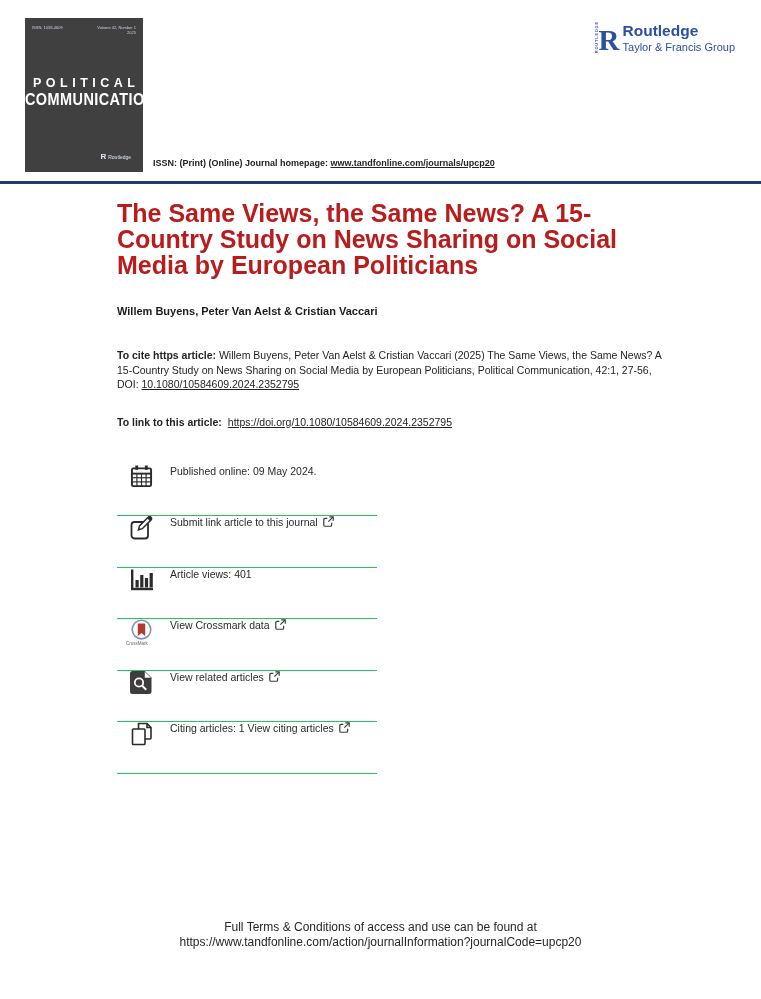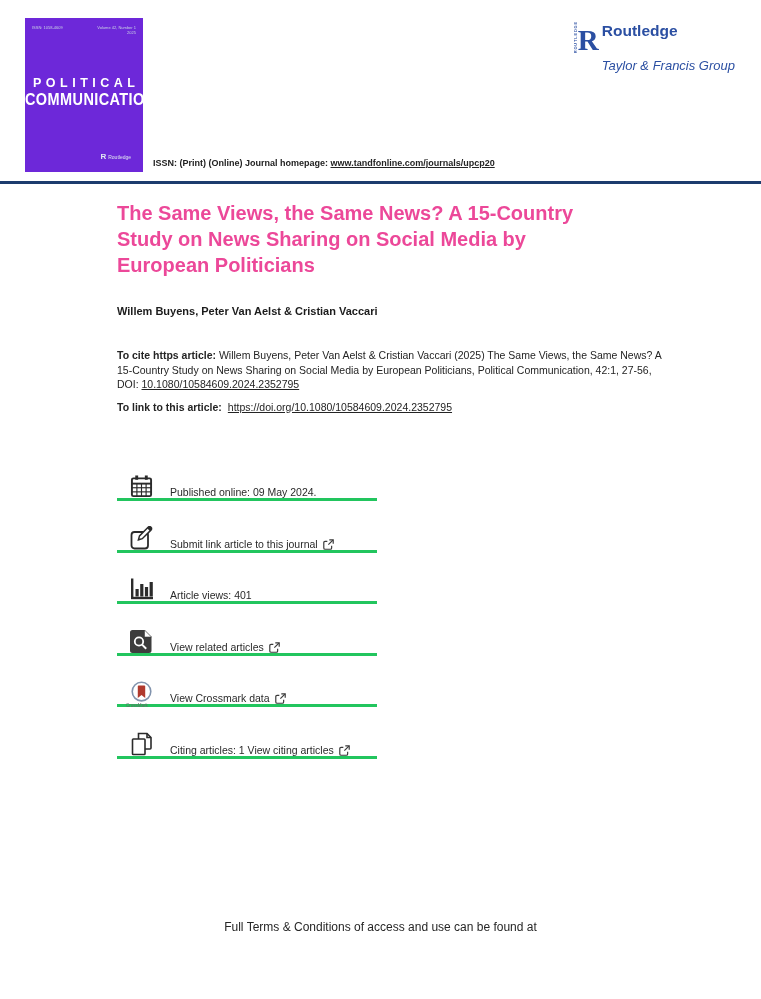--- a/index.html
+++ b/index.html
@@ -6,21 +6,21 @@
   html,body { background:#fff; }
   .page {
     position:relative; width:761px; height:999px; margin:0 auto;
     background:#fff; font-family:"Liberation Sans", sans-serif; color:#1f1f1f;
     overflow:hidden;
   }
 
   
   .cover {
     position:absolute; left:25px; top:18px; width:118px; height:154px;
-    background:#6d28d9; color:#fff;
+    background:#404040; color:#fff;
   }
   .cover-top { display:flex; justify-content:space-between; padding:7px 7px 0 7px;
     font-size:4px; line-height:5px; color:#c9d2e4; }
   .cover-top-right { text-align:right; }
   .cover-title { position:absolute; left:0; right:0; top:58px; text-align:center; }
   .cover-title-line1 { font-size:12.5px; font-weight:700; letter-spacing:4.5px; text-indent:4.5px; }
   .cover-title-line2 { font-size:14.5px; font-weight:700; letter-spacing:0.4px; margin-top:1px;
     transform:scaleY(1.15); }
   .cover-logo { position:absolute; right:12px; bottom:11px; font-size:5px; color:#dfe5f0;
     display:flex; align-items:center; gap:2px; }
@@ -28,41 +28,41 @@
 
   .journal-title { position:absolute; left:155px; top:48px; font-size:17.5px; font-weight:700; color:#181818; }
 
   .publisher-logo { position:absolute; right:26px; top:20px; display:flex; align-items:flex-start; gap:3px; color:#2b4fa2; }
   .r-mark { display:flex; align-items:flex-end; }
   .r-vertical { writing-mode:vertical-rl; transform:rotate(180deg); font-size:4px;
     letter-spacing:0.8px; font-weight:700; line-height:4px; padding-bottom:1px; }
   .r-big { font-size:29px; font-weight:700; line-height:26px; font-family:"Liberation Serif", serif; }
   .pub-text { margin-top:3px; }
   .pub-name { font-size:15.5px; font-weight:600; line-height:16px; }
-  .pub-tagline { font-size:13px; margin-top:19px;font-style:italic; }
+  .pub-tagline { font-size:11px; margin-top:2px; }
 
   .issn-line { position:absolute; left:153px; top:158px; font-size:9px; font-weight:600; color:#222; }
   .issn-line .link { text-decoration:underline; }
 
   .top-rule { position:absolute; left:0; top:181px; width:761px; height:3px; background:#1d3c6e; }
 
   
   .main { position:absolute; left:117px; top:200px; width:570px; }
-  .article-title { width:505px; font-size:20px; line-height:26px; font-weight:700; color:#ec4899; }
+  .article-title { width:505px; font-size:25px; line-height:26px; font-weight:700; color:#b91c1c; }
   .authors { margin-top:27px; font-size:11px; font-weight:700; color:#1b1b1b; }
   .cite-block { margin-top:31px; width:552px; font-size:10.5px; line-height:14.5px; color:#242424; }
   .bold-label { font-weight:700; }
   .link { text-decoration:underline; color:#242424; cursor:pointer; }
-  .link-line { margin-top:9px; font-size:10.5px; color:#242424; }
+  .link-line { margin-top:24px; font-size:10.5px; color:#242424; }
   .link-line .link { margin-left:6px; }
 
   
   .actions { margin-top:37px; width:260px; }
-  .action-row { position:relative; height:51.5px; display:flex; align-items:flex-end;
-    border-bottom:3px solid #22c55e; padding-left:13px; }
+  .action-row { position:relative; height:51.5px; display:flex; align-items:flex-start;
+    border-bottom:1px solid #22c55e; padding-left:13px; }
   .action-icon { width:27px; display:flex; justify-content:flex-start; flex:none; }
   .action-text { margin-left:13px; font-size:10.5px; color:#2a2a2a; }
   .ext-icon { margin-left:5px; display:inline-flex; }
   .crossmark-wrap { position:relative; width:27px; flex:none; }
   .crossmark-caption { position:absolute; left:-4px; top:22px; font-size:4.5px; color:#666; white-space:nowrap; }
 
   
   .footer { position:absolute; left:0; right:0; top:920px; text-align:center;
     font-size:12px; line-height:14.5px; color:#262626; }
 </style>
@@ -163,39 +163,20 @@
             <rect x="5.5" y="12" width="3.2" height="7.5" fill="#2b2b2b"></rect>
             <rect x="10.2" y="7" width="3.2" height="12.5" fill="#2b2b2b"></rect>
             <rect x="14.9" y="10" width="3.2" height="9.5" fill="#2b2b2b"></rect>
             <rect x="19.6" y="5" width="3.2" height="14.5" fill="#2b2b2b"></rect>
           </svg>
         </span>
         <span class="action-text">Article views: 401</span>
       </div>
 
       <div class="action-row">
-        <span class="action-icon">
-          <svg width="22" height="23" viewBox="0 0 22 23">
-            <path d="M2.5 0h12l7 7v13.5a2.5 2.5 0 0 1-2.5 2.5H2.5A2.5 2.5 0 0 1 0 20.5v-18A2.5 2.5 0 0 1 2.5 0z" fill="#3d3d3d"></path>
-            <path d="M14.5 0v7h7z" fill="#fff" stroke="#3d3d3d" stroke-width="0.6"></path>
-            <circle cx="9" cy="11.5" r="4.2" fill="none" stroke="#fff" stroke-width="1.8"></circle>
-            <line x1="12.1" y1="14.6" x2="16.2" y2="18.7" stroke="#fff" stroke-width="2"></line>
-          </svg>
-        </span>
-        <span class="action-text">View related articles</span>
-        <span class="ext-icon">
-          <svg width="11" height="11" viewBox="0 0 14 14">
-            <path d="M5.5 3H2.6A1.6 1.6 0 0 0 1 4.6v6.8A1.6 1.6 0 0 0 2.6 13h6.8A1.6 1.6 0 0 0 11 11.4V8.5" fill="none" stroke="#3a3a3a" stroke-width="1.5"></path>
-            <path d="M8 1h5v5" fill="none" stroke="#3a3a3a" stroke-width="1.5"></path>
-            <path d="M12.6 1.4L6.8 7.2" stroke="#3a3a3a" stroke-width="1.5"></path>
-          </svg>
-        </span>
-      </div>
-
-      <div class="action-row">
         <span class="crossmark-wrap">
           <span class="action-icon">
             <svg width="23" height="23" viewBox="0 0 26 26">
               <circle cx="13" cy="12" r="10.5" fill="#fff" stroke="#8193ad" stroke-width="1.8"></circle>
               <path d="M9.8 5h6.4a1 1 0 0 1 1 1v13.2l-4.2-3.4-4.2 3.4V6a1 1 0 0 1 1-1z" fill="#b03a2e"></path>
             </svg>
           </span>
           <span class="crossmark-caption">CrossMark</span>
         </span>
         <span class="action-text">View Crossmark data</span>
@@ -203,20 +184,39 @@
           <svg width="11" height="11" viewBox="0 0 14 14">
             <path d="M5.5 3H2.6A1.6 1.6 0 0 0 1 4.6v6.8A1.6 1.6 0 0 0 2.6 13h6.8A1.6 1.6 0 0 0 11 11.4V8.5" fill="none" stroke="#3a3a3a" stroke-width="1.5"></path>
             <path d="M8 1h5v5" fill="none" stroke="#3a3a3a" stroke-width="1.5"></path>
             <path d="M12.6 1.4L6.8 7.2" stroke="#3a3a3a" stroke-width="1.5"></path>
           </svg>
         </span>
       </div>
 
       <div class="action-row">
         <span class="action-icon">
+          <svg width="22" height="23" viewBox="0 0 22 23">
+            <path d="M2.5 0h12l7 7v13.5a2.5 2.5 0 0 1-2.5 2.5H2.5A2.5 2.5 0 0 1 0 20.5v-18A2.5 2.5 0 0 1 2.5 0z" fill="#3d3d3d"></path>
+            <path d="M14.5 0v7h7z" fill="#fff" stroke="#3d3d3d" stroke-width="0.6"></path>
+            <circle cx="9" cy="11.5" r="4.2" fill="none" stroke="#fff" stroke-width="1.8"></circle>
+            <line x1="12.1" y1="14.6" x2="16.2" y2="18.7" stroke="#fff" stroke-width="2"></line>
+          </svg>
+        </span>
+        <span class="action-text">View related articles</span>
+        <span class="ext-icon">
+          <svg width="11" height="11" viewBox="0 0 14 14">
+            <path d="M5.5 3H2.6A1.6 1.6 0 0 0 1 4.6v6.8A1.6 1.6 0 0 0 2.6 13h6.8A1.6 1.6 0 0 0 11 11.4V8.5" fill="none" stroke="#3a3a3a" stroke-width="1.5"></path>
+            <path d="M8 1h5v5" fill="none" stroke="#3a3a3a" stroke-width="1.5"></path>
+            <path d="M12.6 1.4L6.8 7.2" stroke="#3a3a3a" stroke-width="1.5"></path>
+          </svg>
+        </span>
+      </div>
+
+      <div class="action-row">
+        <span class="action-icon">
           <svg width="24" height="24" viewBox="0 0 24 24">
             <path d="M8.5 1.5h8.5l4 4V16a1 1 0 0 1-1 1H8.5z" fill="#fff" stroke="#2b2b2b" stroke-width="1.6"></path>
             <path d="M17 1.5v4h4" fill="none" stroke="#2b2b2b" stroke-width="1.6"></path>
             <rect x="2.5" y="7" width="12.5" height="15.5" rx="0.8" fill="#fff" stroke="#2b2b2b" stroke-width="1.6"></rect>
           </svg>
         </span>
         <span class="action-text">Citing articles: 1 View citing articles</span>
         <span class="ext-icon">
           <svg width="11" height="11" viewBox="0 0 14 14">
             <path d="M5.5 3H2.6A1.6 1.6 0 0 0 1 4.6v6.8A1.6 1.6 0 0 0 2.6 13h6.8A1.6 1.6 0 0 0 11 11.4V8.5" fill="none" stroke="#3a3a3a" stroke-width="1.5"></path>
@@ -224,15 +224,16 @@
             <path d="M12.6 1.4L6.8 7.2" stroke="#3a3a3a" stroke-width="1.5"></path>
           </svg>
         </span>
       </div>
 
     </div>
   </div>
 
   <div class="footer">
     <div>Full Terms &amp; Conditions of access and use can be found at</div>
+    <div>https://www.tandfonline.com/action/journalInformation?journalCode=upcp20</div>
   </div>
 
 </div>
 
 </body></html>

